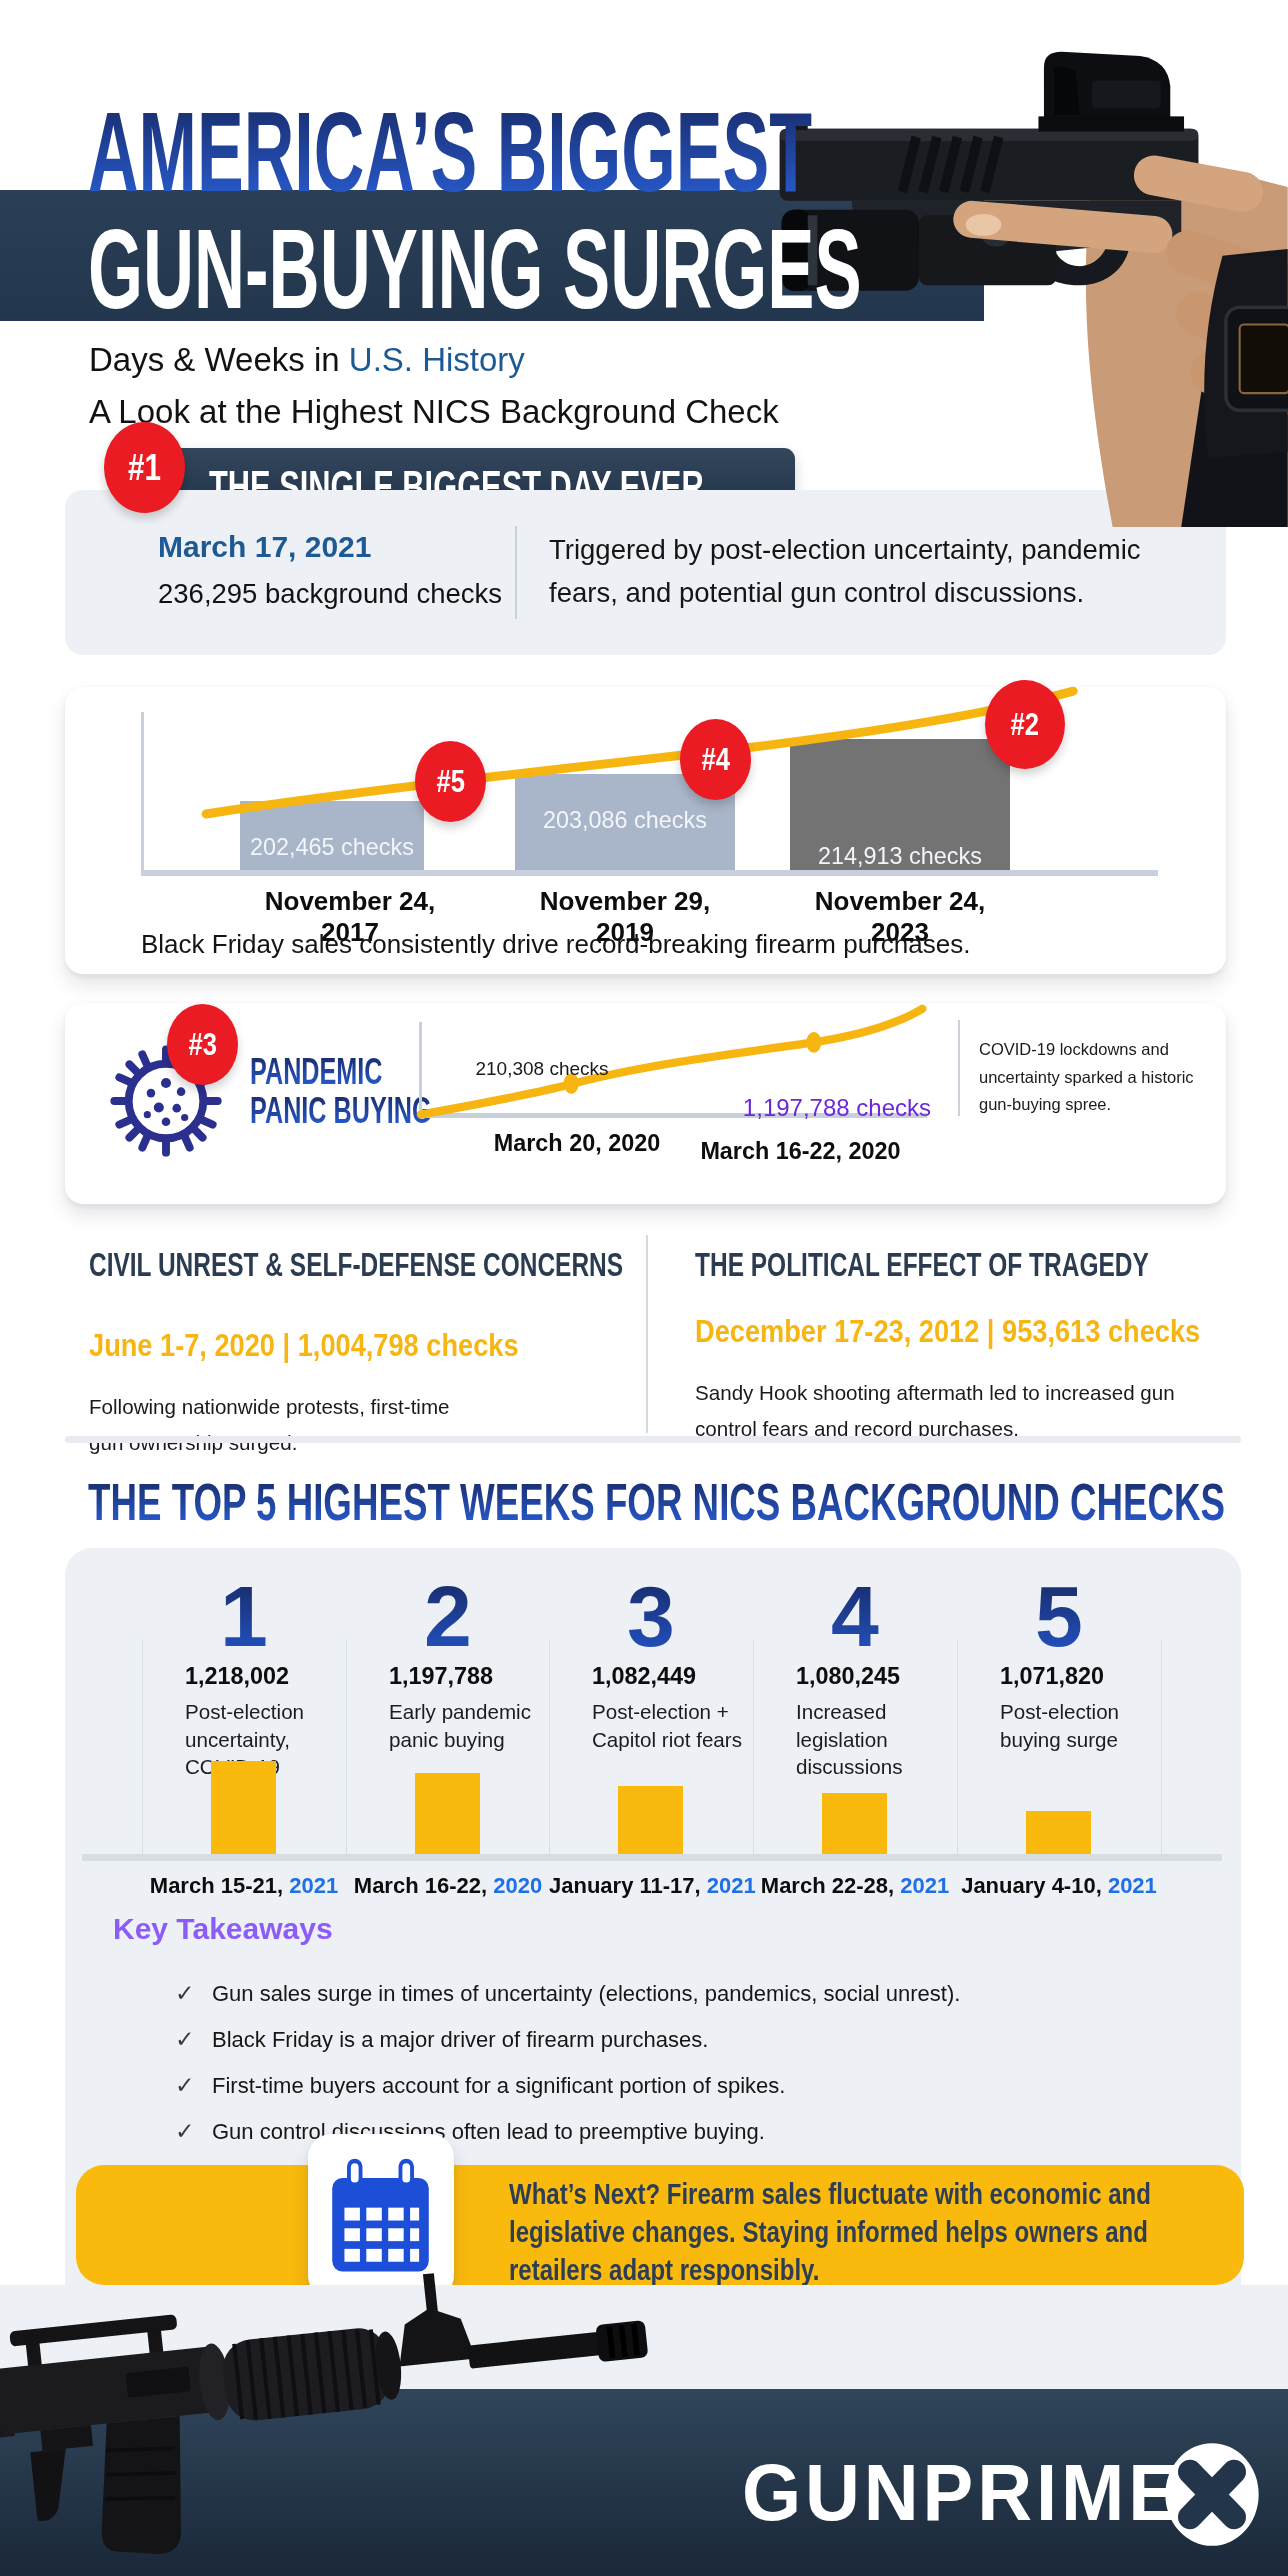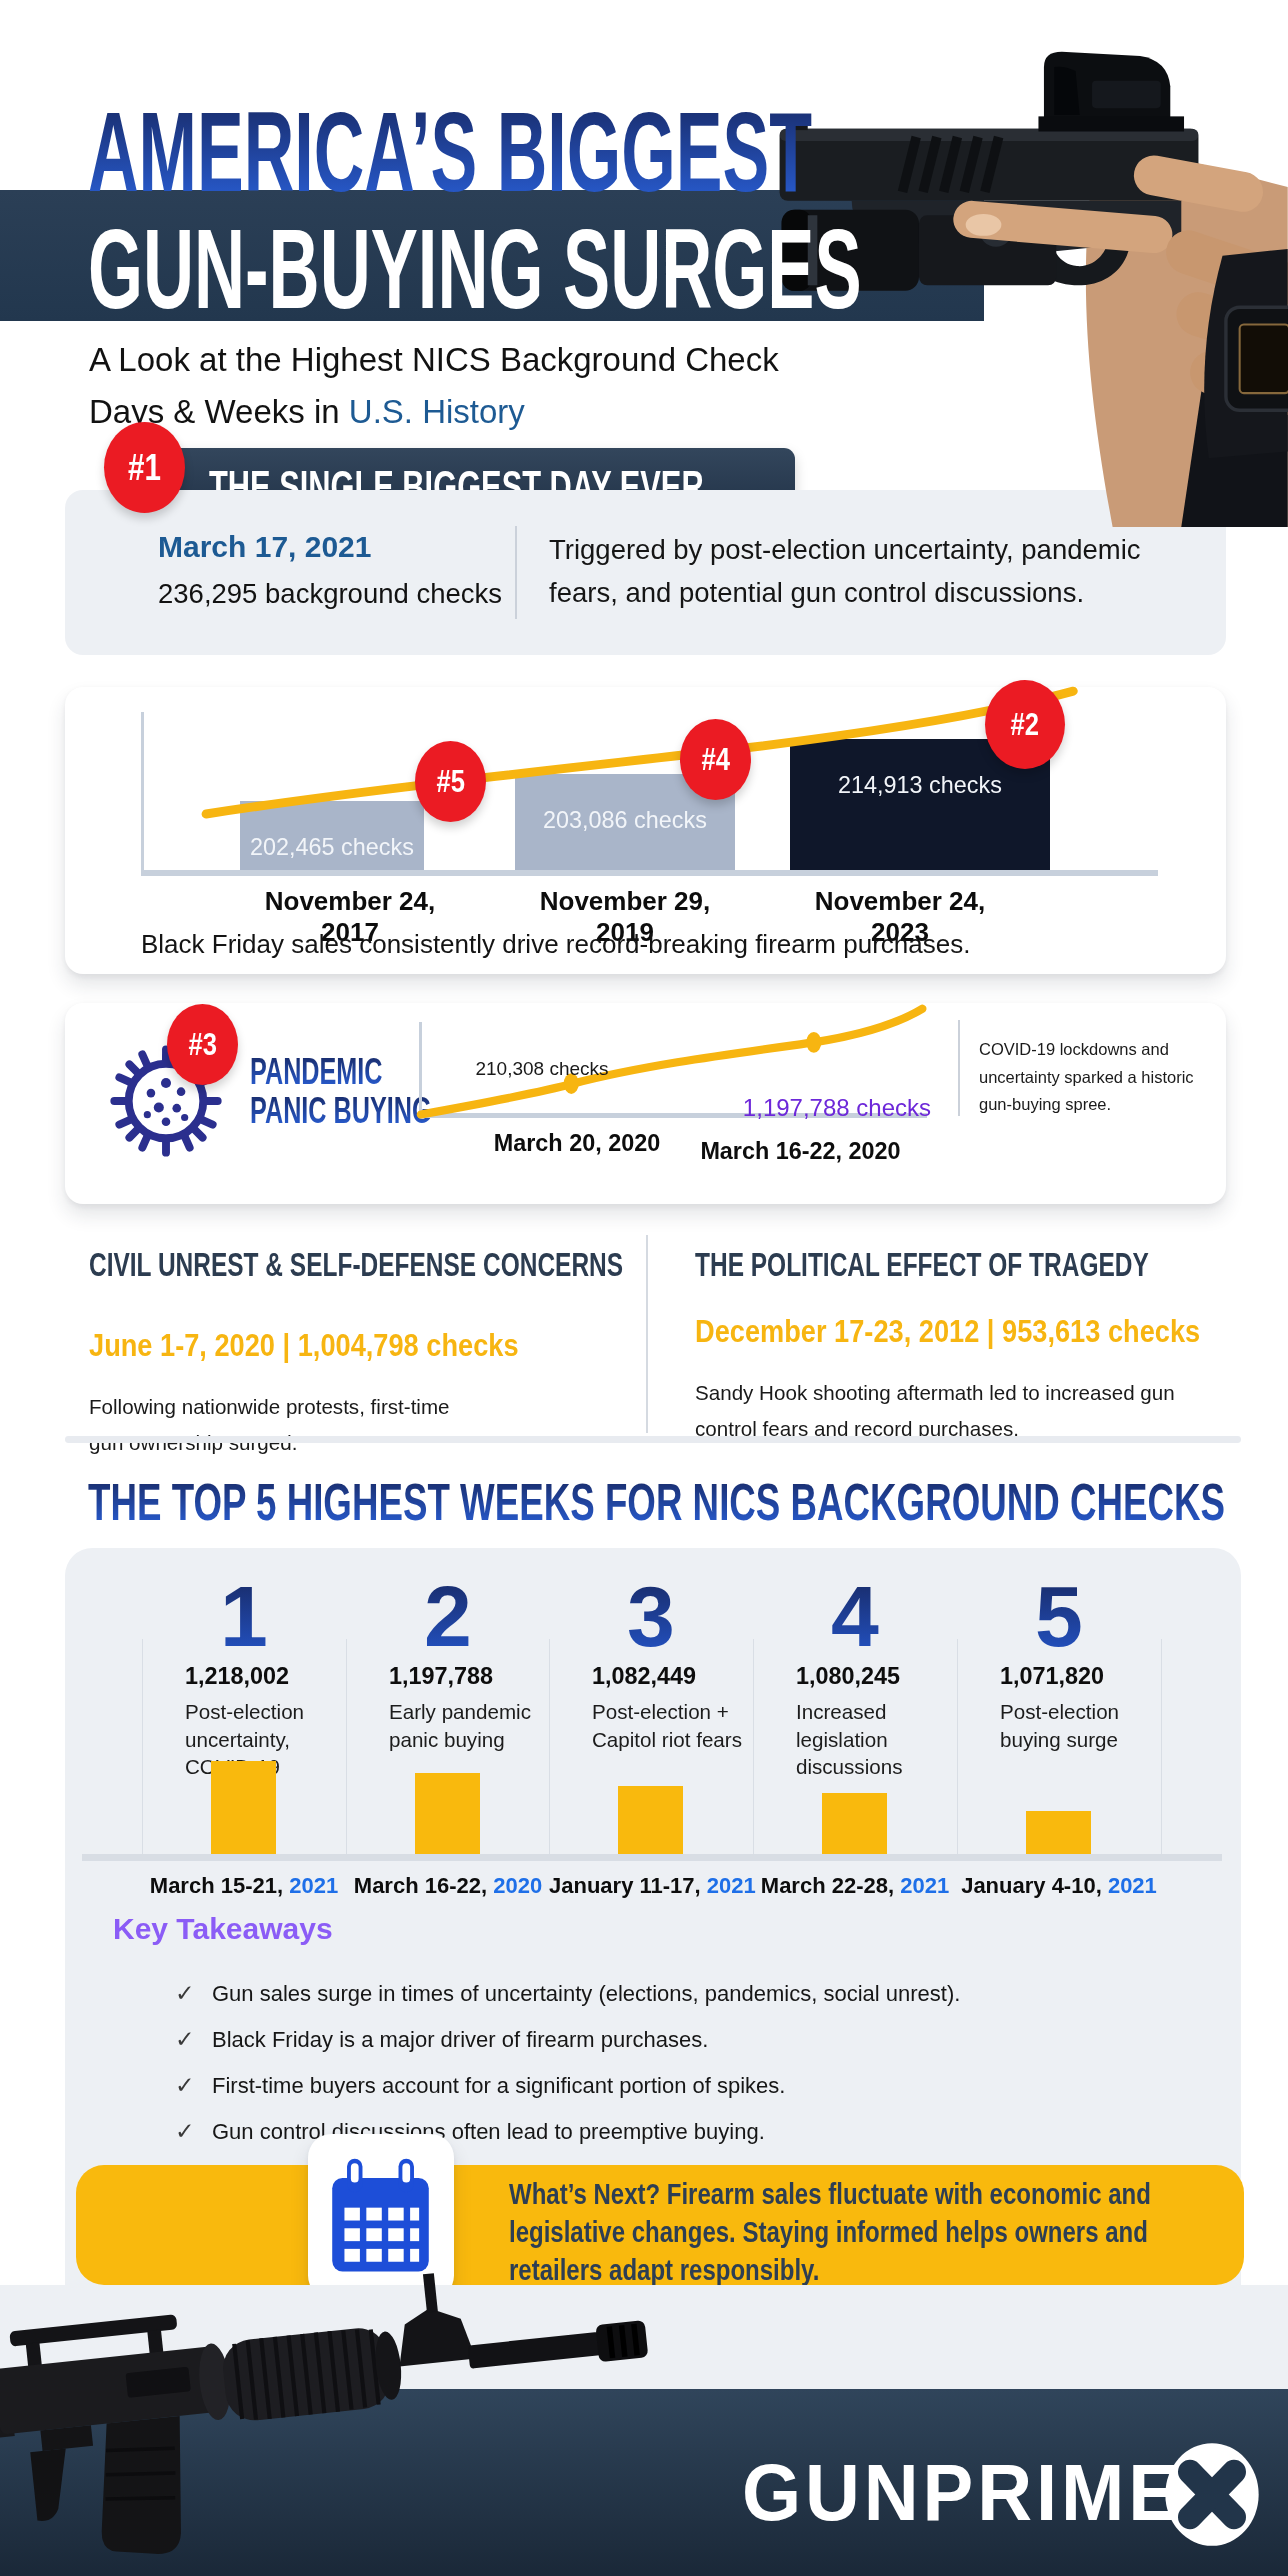--- a/index.html
+++ b/index.html
@@ -75,24 +75,24 @@
   </svg>
 
   <div class="abs" style="left:88px;top:87px;z-index:3;">
     <span class="cond sx62 grad" style="font-size:113px;">AMERICA’S BIGGEST</span>
   </div>
   <div class="abs" style="left:88px;top:203px;z-index:3;color:#fff;">
     <span class="cond sx62" style="font-size:114px;">GUN-BUYING SURGES</span>
   </div>
 
   <div class="abs" style="left:89px;top:334px;font-size:33px;line-height:52px;color:#121212;z-index:3;">
-    <div><span>A Look at the Highest NICS Background Check</span></div>
     <div>
       <span>Days &amp; Weeks in </span><span style="color:#1D5A93;">U.S. History</span>
     </div>
+    <div><span>A Look at the Highest NICS Background Check</span></div>
   </div>
 
   <div class="rbadge" style="left:104px;top:422px;width:81px;height:91px;font-size:37px;z-index:5;">
     <span class="cond sx80" style="transform-origin:center;">#1</span>
   </div>
   <div class="hbar">
     <span class="cond sx70" style="font-size:44px;color:#fff;margin-left:65px;line-height:77px;">THE SINGLE BIGGEST DAY EVER</span>
   </div>
   <div class="card abs" style="left:65px;top:490px;width:1161px;height:165px;">
     <div class="abs" style="left:93px;top:40px;font-size:30px;font-weight:800;color:#1D5A93;">March 17, 2021</div>
@@ -106,21 +106,21 @@
     <div class="abs" style="left:76px;top:183px;width:1017px;height:5.5px;background:#C7D0DC;"></div>
     <div id="bf-bars" class="abs" style="left:0;top:0;width:1161px;height:287px;">
         <div class="bf-bar" style="left: 175px; top: 114px; width: 184px; height: 69px; background: rgb(169, 181, 201);">
           <span>202,465 checks</span>
         </div>
         <div class="bf-xlabel" style="left: 175px;">November 24, 2017</div>
         <div class="bf-bar" style="left: 450px; top: 87px; width: 220px; height: 96px; background: rgb(169, 181, 201);">
           <span>203,086 checks</span>
         </div>
         <div class="bf-xlabel" style="left: 450px;">November 29, 2019</div>
-        <div class="bf-bar" style="left: 725px; top: 52px; width: 260px; height: 131px; background: #0f172a;">
+        <div class="bf-bar" style="left: 725px; top: 52px; width: 220px; height: 131px; background: #737373; align-items: flex-end;">
           <span>214,913 checks</span>
         </div>
         <div class="bf-xlabel" style="left: 725px;">November 24, 2023</div>
       </div>
     <svg class="abs" style="left:0;top:0;overflow:visible;" width="1161" height="287" viewBox="0 0 1690 418">
       <path class="curve" d="M205,185 C430,150 720,120 980,90 C1180,66 1350,38 1468,6"></path>
     </svg>
 
     <div class="abs" style="left:76px;top:242px;font-size:26px;color:#141414;">Black Friday sales consistently drive record-breaking firearm purchases.</div>
   <div id="bf-badges">

